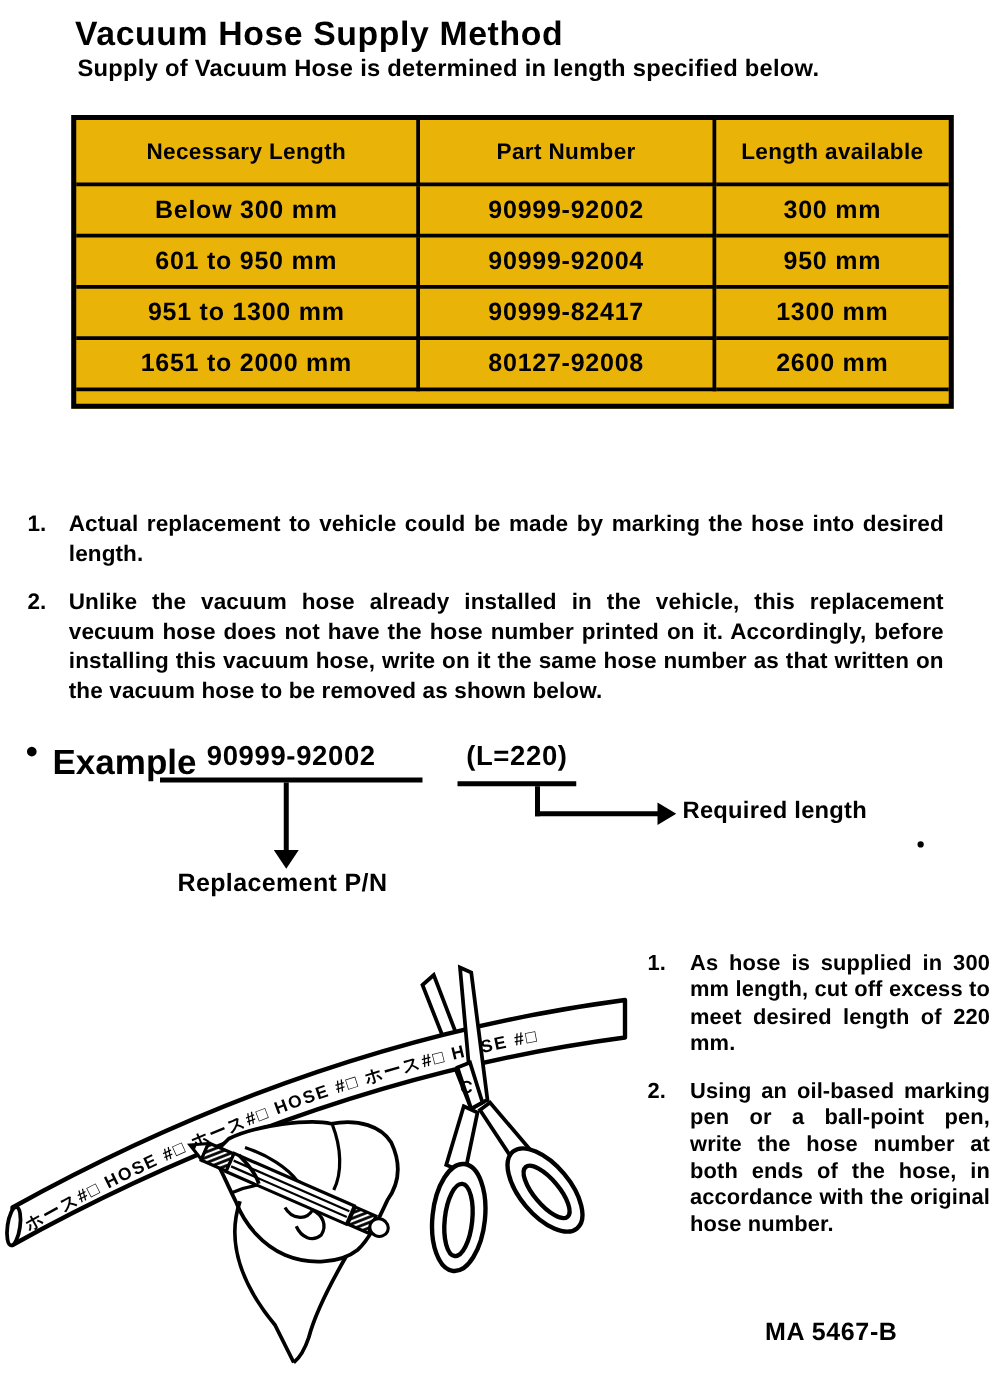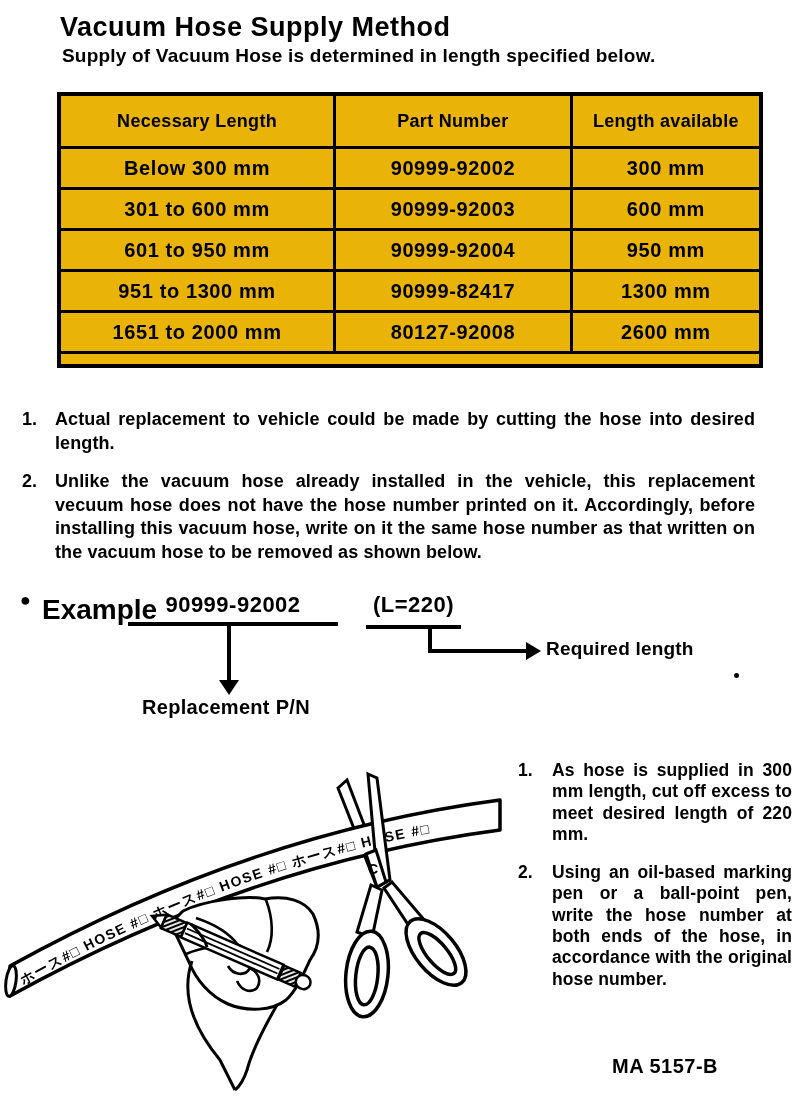--- a/index.html
+++ b/index.html
@@ -79,46 +79,41 @@
           <th>Length available</th>
         </tr>
       </thead>
       <tbody>
         <tr>
           <td>Below 300 mm</td>
           <td>90999-92002</td>
           <td>300 mm</td>
         </tr>
         <tr>
-          <td>301 to 600 mm</td>
-          <td>90999-92003</td>
-          <td>600 mm</td>
-        </tr>
-        <tr>
           <td>601 to 950 mm</td>
           <td>90999-92004</td>
           <td>950 mm</td>
         </tr>
         <tr>
           <td>951 to 1300 mm</td>
           <td>90999-82417</td>
           <td>1300 mm</td>
         </tr>
         <tr>
           <td>1651 to 2000 mm</td>
           <td>80127-92008</td>
           <td>2600 mm</td>
         </tr>
       </tbody>
     </table>
   </div>
 
   <div class="abs note note-1">
     <div class="num">1.</div>
-    <div class="text">Actual replacement to vehicle could be made by cutting the hose into desired length.</div>
+    <div class="text">Actual replacement to vehicle could be made by marking the hose into desired length.</div>
   </div>
   <div class="abs note note-2">
     <div class="num">2.</div>
     <div class="text">Unlike the vacuum hose already installed in the vehicle, this replacement vecuum hose does not have the hose number printed on it. Accordingly, before installing this vacuum hose, write on it the same hose number as that written on the vacuum hose to be removed as shown below.</div>
   </div>
 
   <div class="abs ex-bullet">●</div>
   <div class="abs ex-label">Example</div>
   <div class="abs ex-pn">90999-92002</div>
   <div class="abs bar bar-pn"></div>
@@ -193,15 +188,15 @@
     <div class="step">
       <div class="num">1.</div>
       <div class="text">As hose is supplied in 300 mm length, cut off excess to meet desired length of 220 mm.</div>
     </div>
     <div class="step">
       <div class="num">2.</div>
       <div class="text">Using an oil-based marking pen or a ball-point pen, write the hose number at both ends of the hose, in accordance with the original hose number.</div>
     </div>
   </div>
 
-  <div class="abs footer-code">MA 5157-B</div>
+  <div class="abs footer-code">MA 5467-B</div>
 
 </div>
 
 </body></html>

